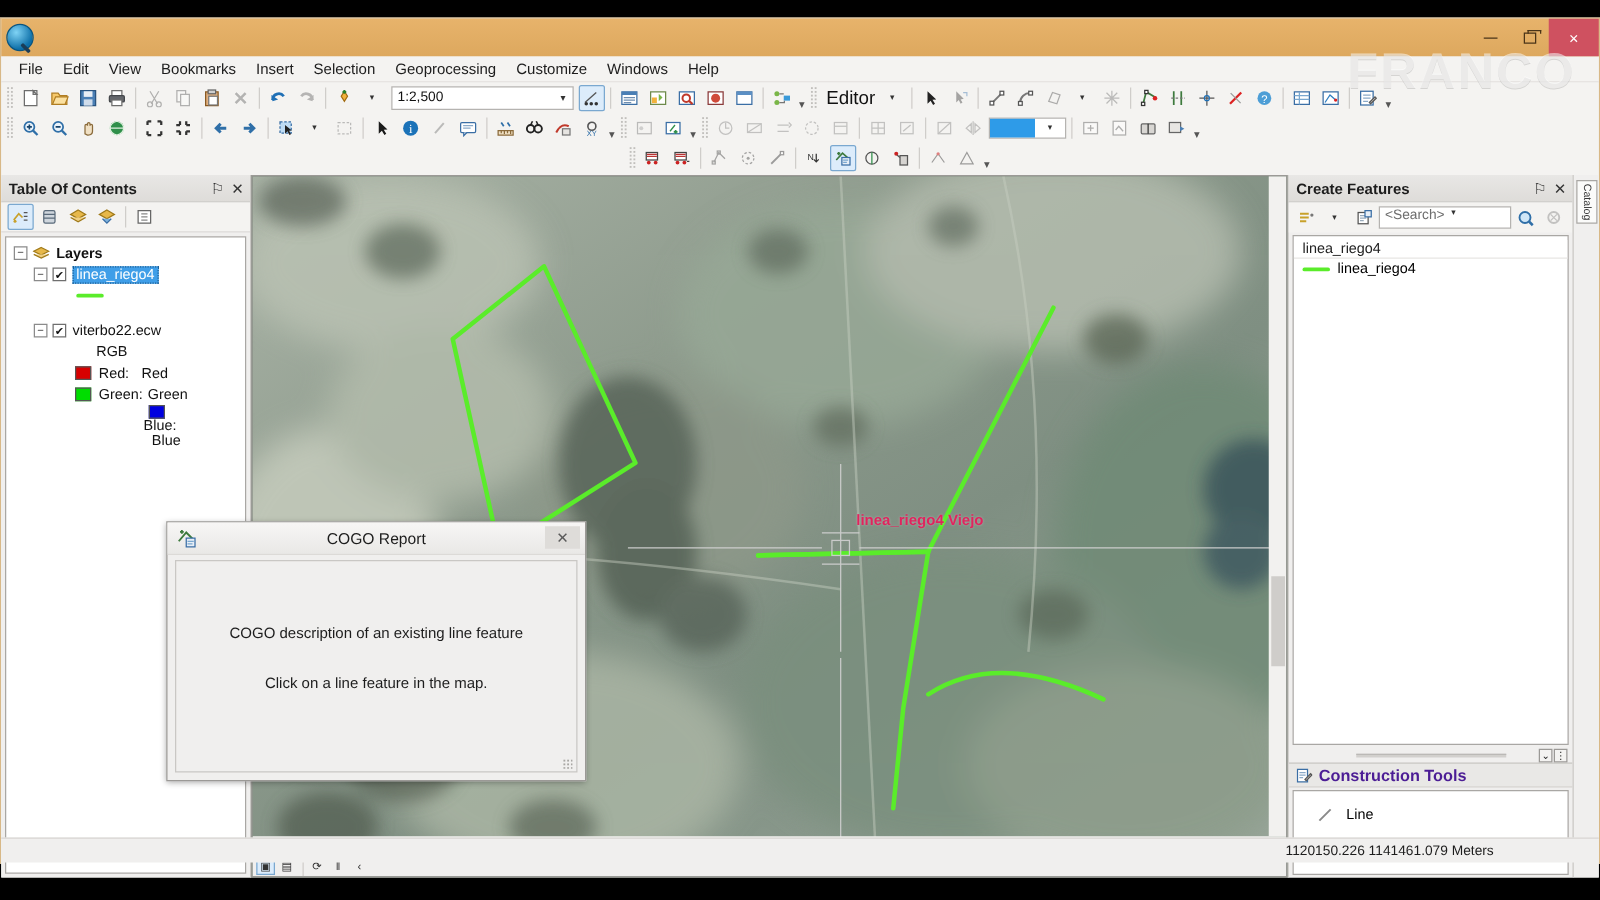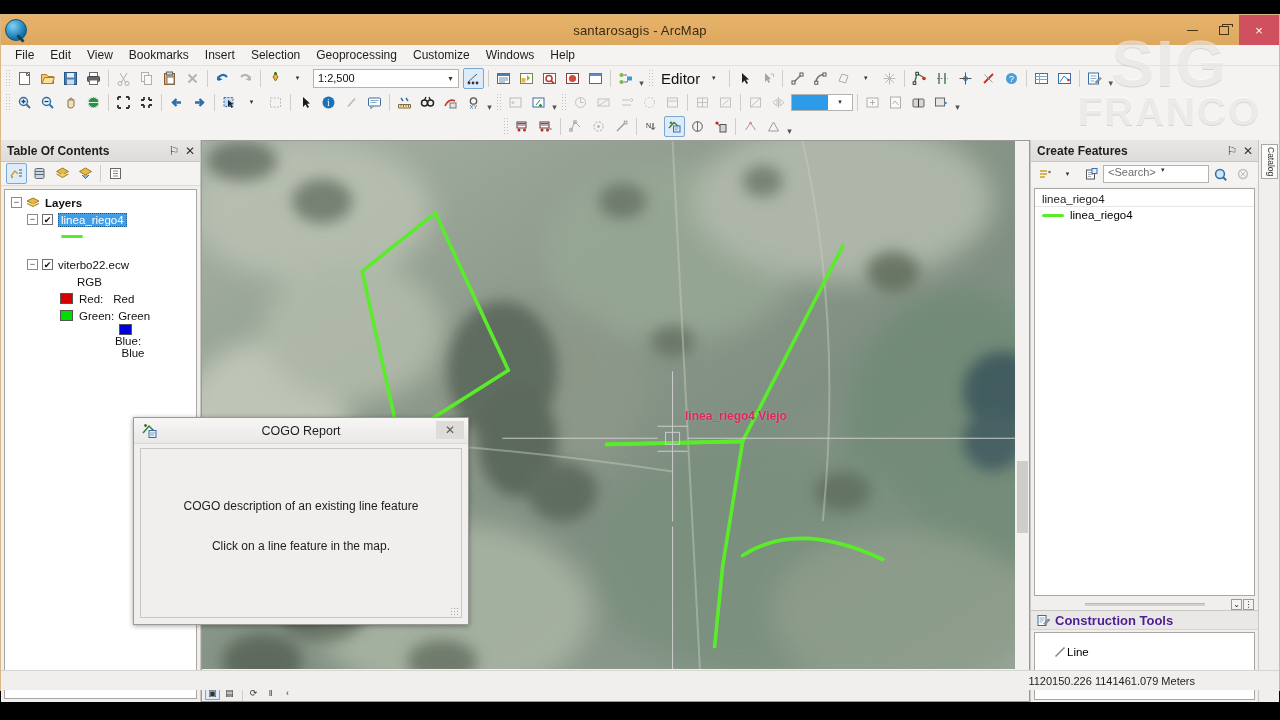--- a/index.html
+++ b/index.html
@@ -142,21 +142,21 @@
   .cf-splitter { height: 12px; display:flex; align-items:center; justify-content:center; position: relative; }
   .cf-splitter .bar { width: 120px; height: 3px; background: #d2d0cd; border-top:1px solid #bbb9b6;}
   .cf-splitter .btns { position: absolute; right: 4px; display: flex; }
   .cf-splitter .btns span { width: 11px; height: 11px; border: 1px solid #9b9996; background: #f4f3f1;
     font-size: 8px; line-height: 9px; text-align:center; color: #222; margin-left: 1px; }
   .ct-hdr { height: 20px; display: flex; align-items: center; gap: 5px; padding: 0 6px;
     background: #e9e8e6; border-top: 1px solid #c9c7c4; border-bottom: 1px solid #d7d5d2;
     font-size: 13px; font-weight: bold; color: #4c1d95; }
   .ct-body { flex: none; height: 68px; background: #fff; margin: 2px 3px; border: 1px solid #a9a7a4;
     font-size: 11.5px; padding-top: 12px; }
-  .ct-item { display: flex; align-items: center; padding-left: 18px; }
+  .ct-item { display: flex; align-items: center; gap: 10px; padding-left: 18px; }
 
   
   .dock { width: 21px; background: #f0efee; border-left: 1px solid #c9c7c4; padding-top: 4px; }
   .dock-tab { width: 17px; margin: 0 auto 3px; background: #fbfbfa; border: 1px solid #a9a7a4;
     writing-mode: vertical-rl; font-size: 8.5px; color: #333; text-align: center; padding: 2px 1px; }
 
   
   .status {
     position: absolute; left: 0; right: 0; bottom: 0; height: 20px;
     background: #f0efee; border-top: 1px solid #d7d5d2;
@@ -190,21 +190,20 @@
   .maplabel { position: absolute; font-size: 12px; color: #e0245e; font-weight: 600;
     text-shadow: 0 0 2px rgba(255,255,255,.35); white-space: nowrap; }
 </style>
 </head>
 <body>
 
 <div id="app">
 
   <div class="titlebar">
     <div class="tb-icon"></div>
-    <div class="tb-title">santarosagis - ArcMap</div>
     <div class="tb-btns">
       <div class="tb-btn">
           <i class="glyph-min"></i>
         </div>
       <div class="tb-btn">
           <i class="glyph-res"></i>
         </div>
       <div class="tb-btn close">×</div>
     </div>
   </div>
@@ -1051,17 +1050,16 @@
       <span class="dlg-x">✕</span>
     </div>
     <div class="dlg-body">
       <div class="dlg-text" style="margin-top:50px;">COGO description of an existing line feature</div>
       <div class="dlg-text" style="margin-top:26px;">Click on a line feature in the map.</div>
       <div class="grip-br"></div>
     </div>
   </div>
 
   <div class="wm">
-    <div class="l1">SIG</div>
     <div class="l2">FRANCO</div>
   </div>
 
 </div>
 
 </body></html>

